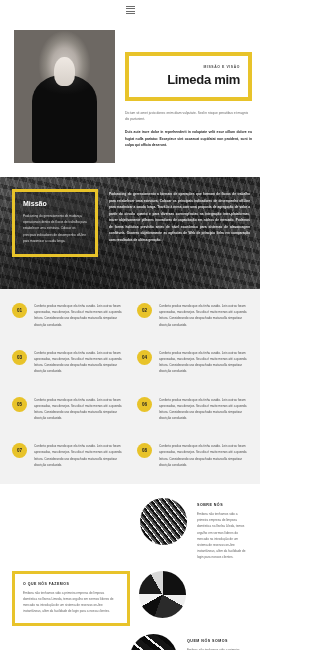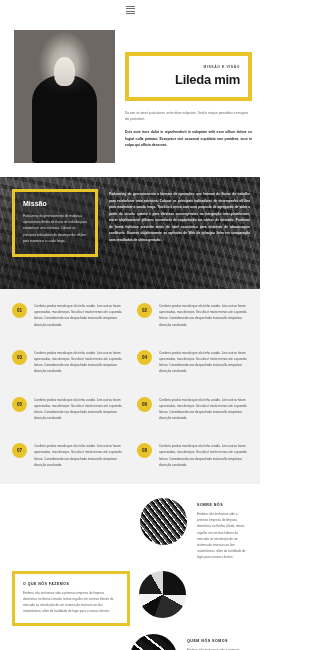--- a/index.html
+++ b/index.html
@@ -127,21 +127,21 @@
       <i></i>
       <i></i>
     </div>
   </div>
 
   <div class="hero">
     <div class="hero-photo"></div>
     <div class="hero-right">
       <div class="title-frame">
         <div class="eyebrow">MISSÃO E VISÃO</div>
-        <div class="title">Lileda mim</div>
+        <div class="title">Limeda mim</div>
       </div>
       <div class="hero-lead">Dictum sit amet justo donec enim diam vulputate. Sed in nisque penatibus et magnis dis parturient.</div>
       <div class="hero-body">Duis aute irure dolor in reprehenderit in voluptate velit esse cillum dolore eu fugiat nulla pariatur. Excepteur sint occaecat cupidatat non proident, sunt in culpa qui officia deserunt.</div>
     </div>
   </div>
 
   <div class="mission">
     <div class="mission-bg"></div>
     <div class="mission-inner">
       <div class="mission-box">

